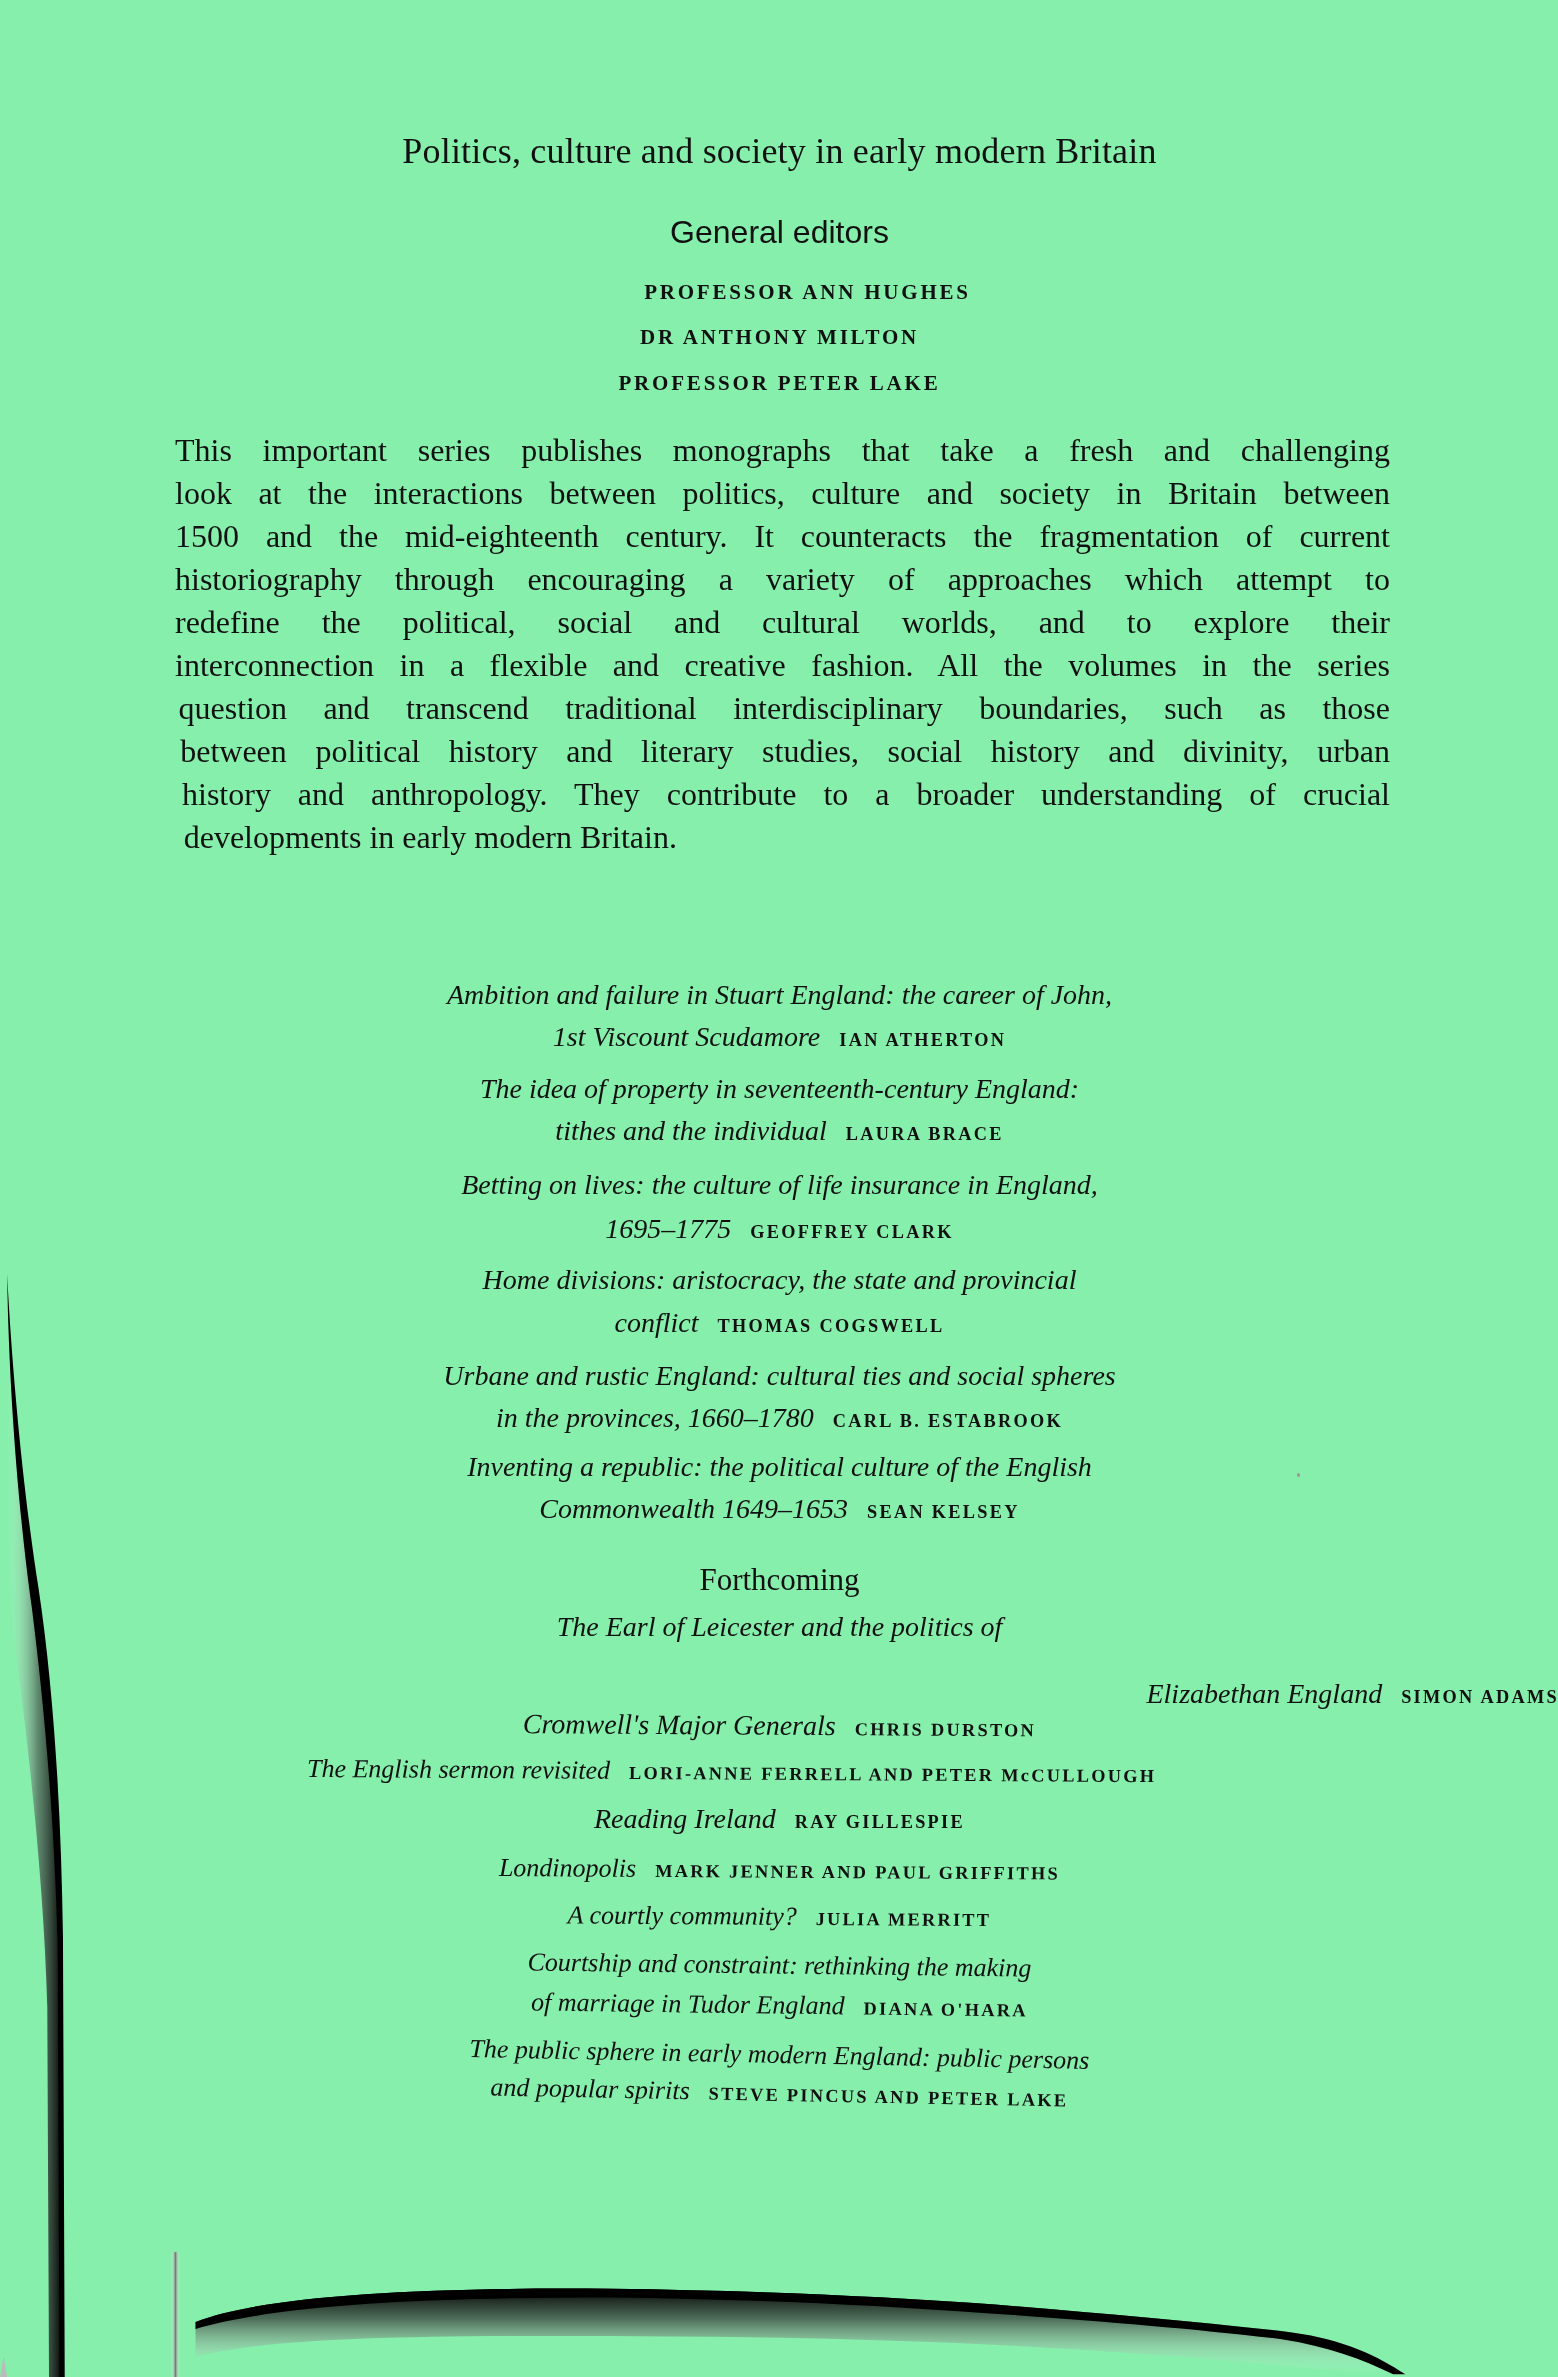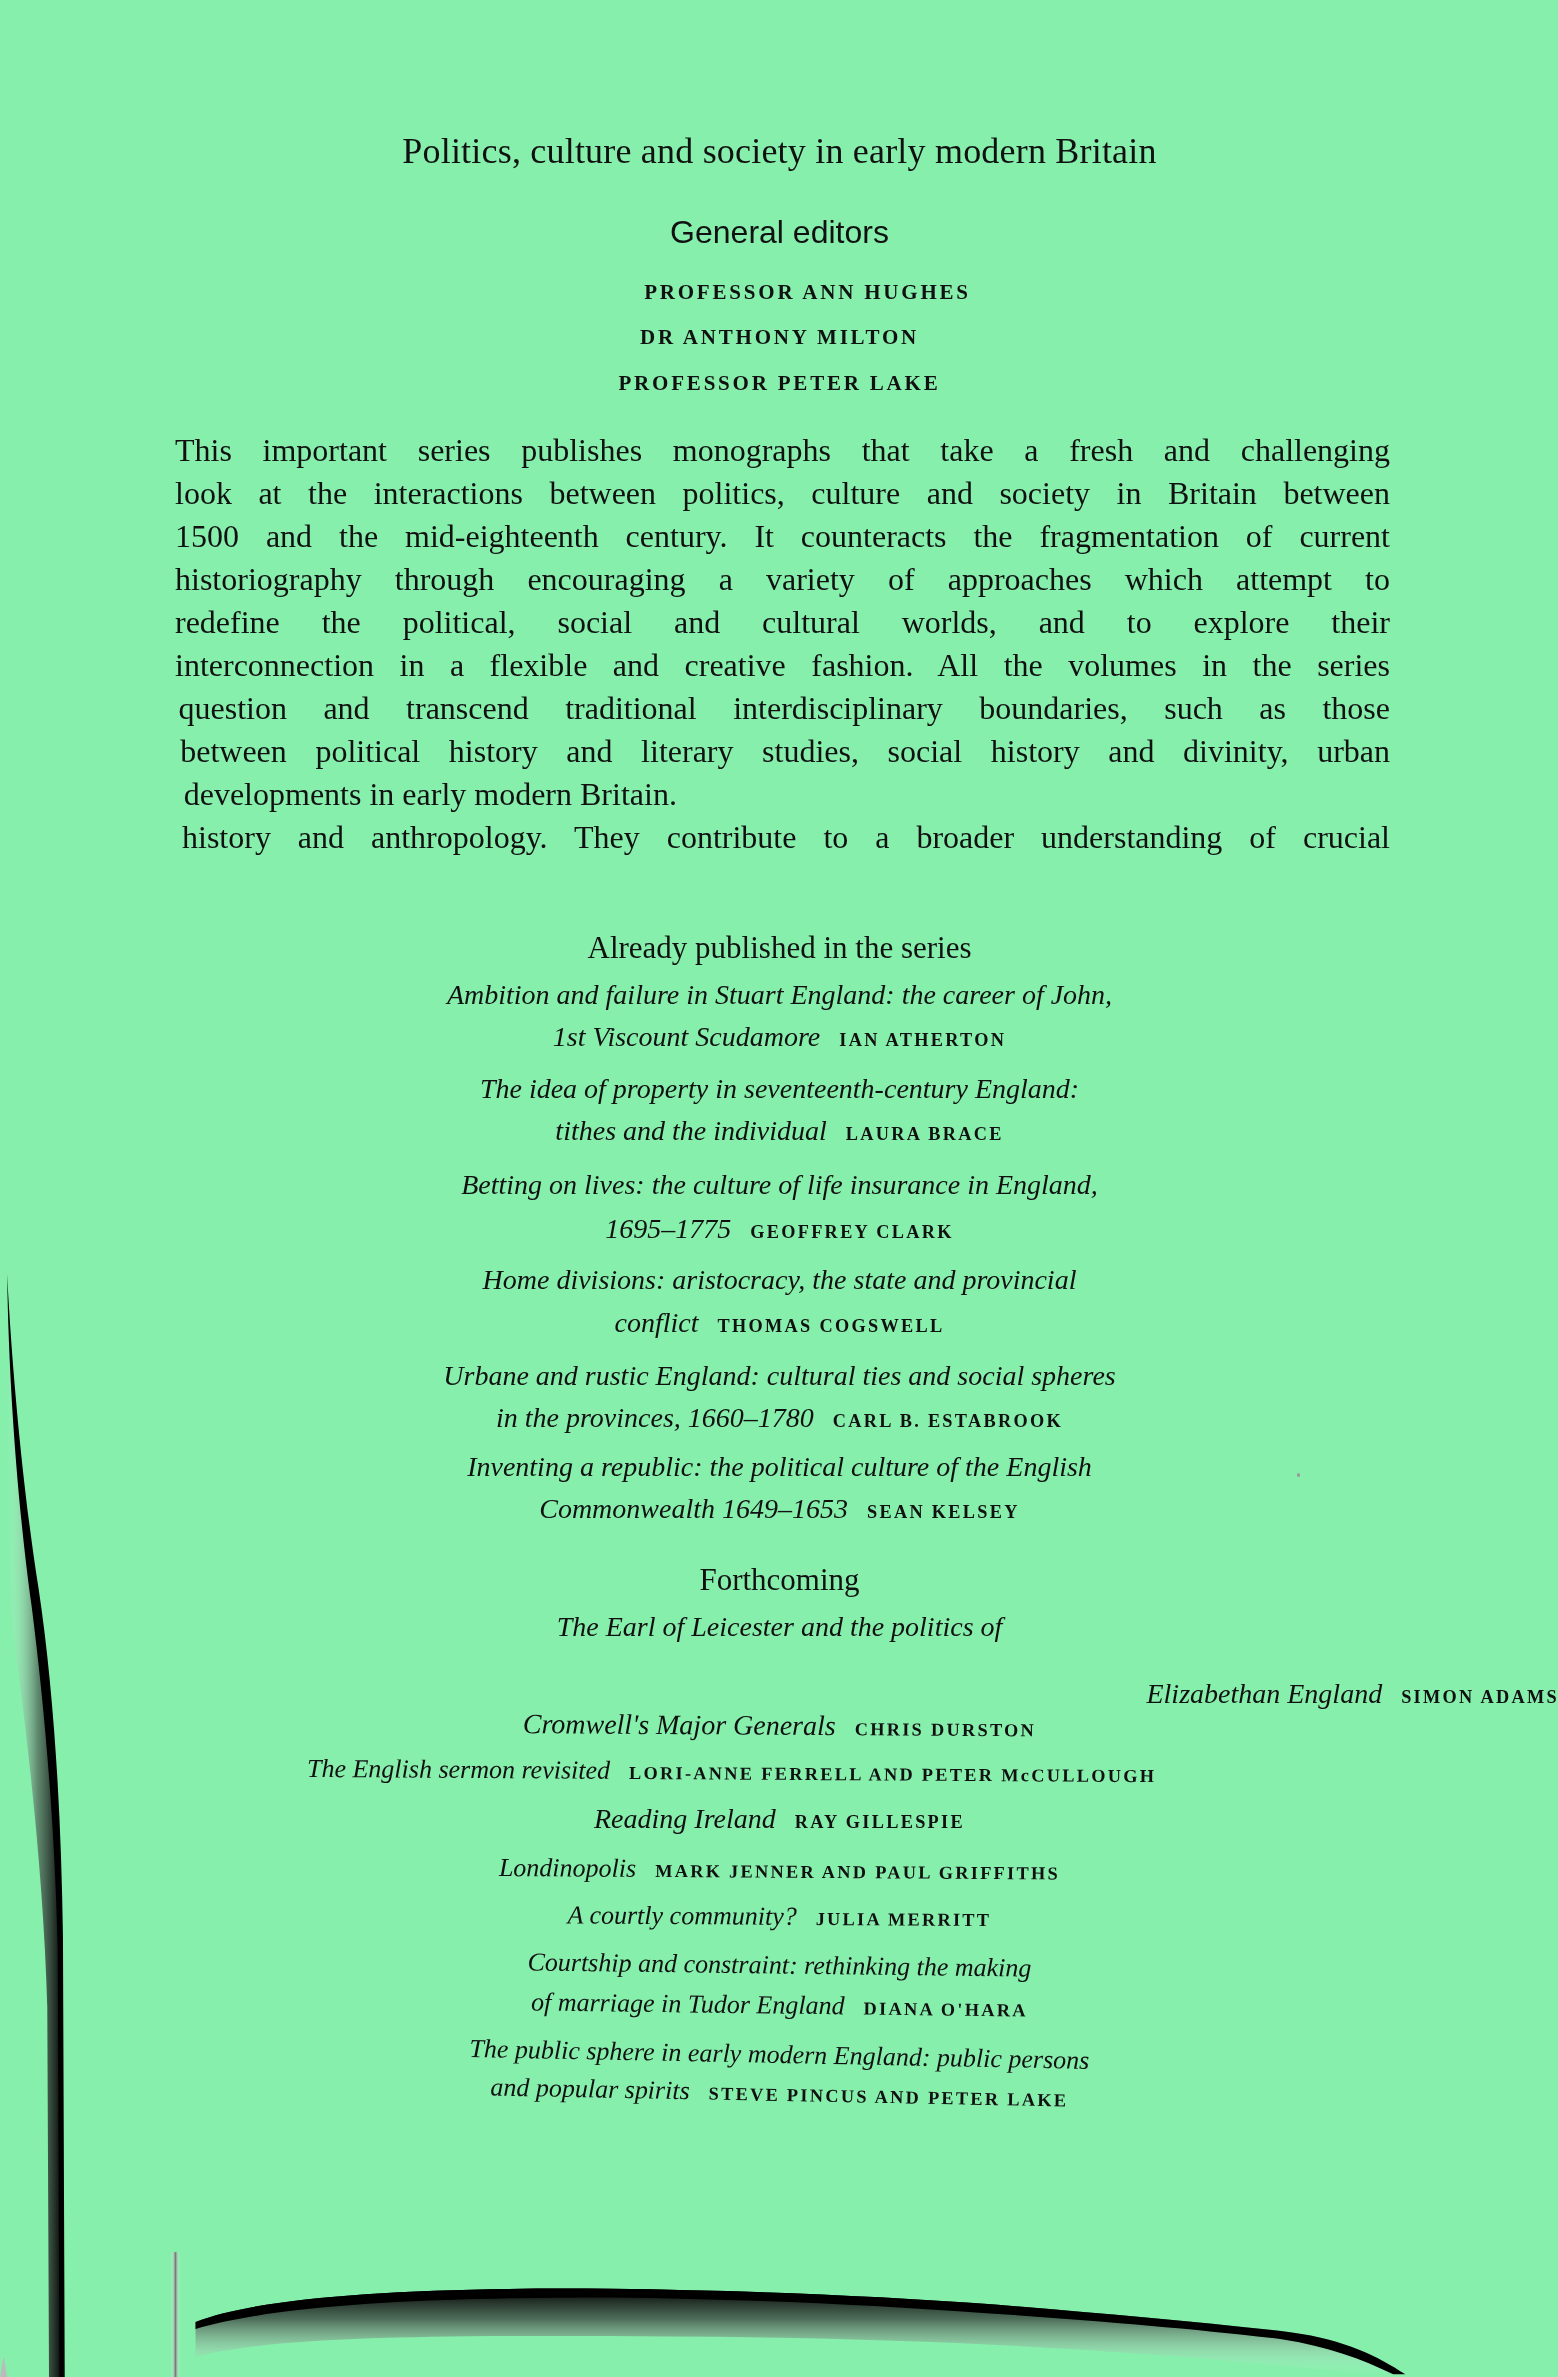--- a/index.html
+++ b/index.html
@@ -125,25 +125,24 @@
 
   <div class="intro">
     <span class="intro-line">This important series publishes monographs that take a fresh and challenging</span>
     <span class="intro-line">look at the interactions between politics, culture and society in Britain between</span>
     <span class="intro-line osf">1500 and the mid-eighteenth century. It counteracts the fragmentation of current</span>
     <span class="intro-line">historiography through encouraging a variety of approaches which attempt to</span>
     <span class="intro-line">redefine the political, social and cultural worlds, and to explore their</span>
     <span class="intro-line">interconnection in a flexible and creative fashion. All the volumes in the series</span>
     <span class="intro-line" style="padding-left:3.5px;">question and transcend traditional interdisciplinary boundaries, such as those</span>
     <span class="intro-line" style="padding-left:5.2px;">between political history and literary studies, social history and divinity, urban</span>
+    <span class="intro-line" style="padding-left:7px;">history and anthropology. They contribute to a broader understanding of crucial</span>
     <span class="intro-line last" style="padding-left:8.7px;">developments in early modern Britain.</span>
-    <span class="intro-line" style="padding-left:7px;">history and anthropology. They contribute to a broader understanding of crucial</span>
   </div>
 
-  <div class="line center section-heading" style="top:932px;">Already published in the series</div>
 
   <div>
 
     <div class="line center book-title" style="top:981px;">Ambition and failure in Stuart England: the career of John,</div>
     <div class="line center" style="top:1023px;">
       <span class="book-title">1st Viscount Scudamore</span><span class="book-author">IAN ATHERTON</span>
     </div>
 
     <div class="line center book-title" style="top:1075px;">The idea of property in seventeenth-century England:</div>
     <div class="line center" style="top:1117px;">

